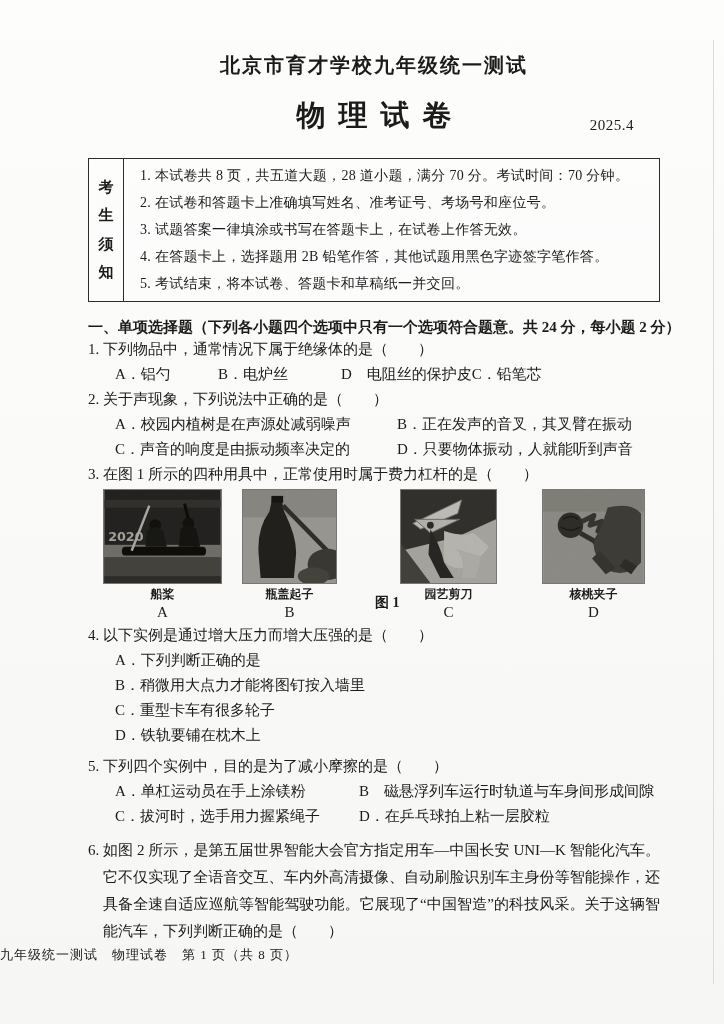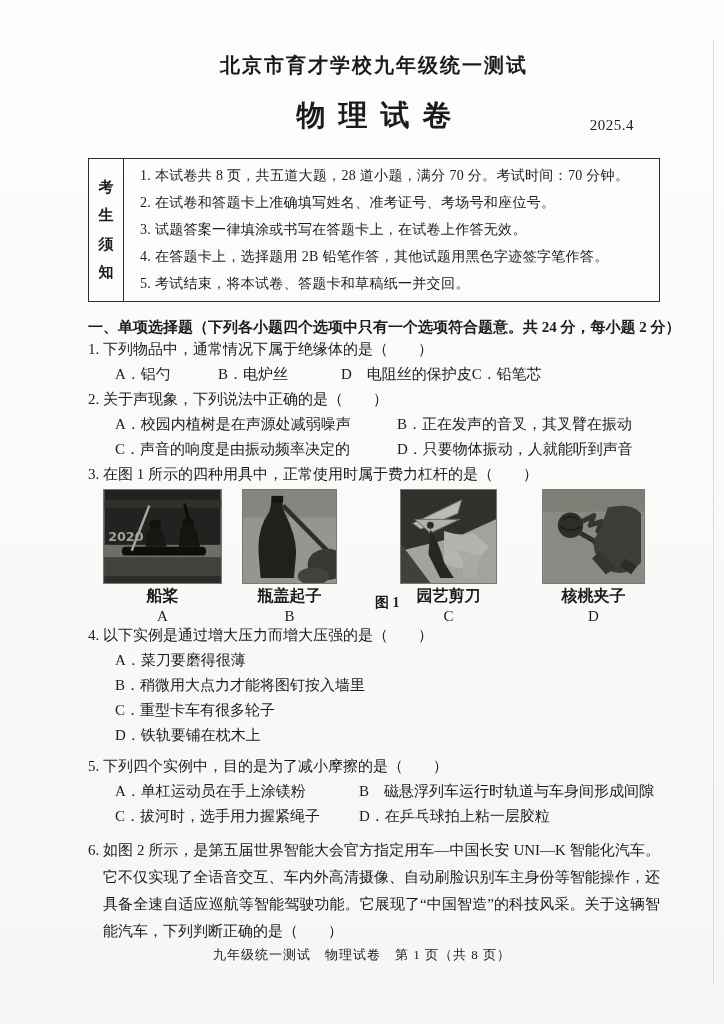--- a/index.html
+++ b/index.html
@@ -79,36 +79,35 @@
   .q4 .opt{display:block;line-height:25px;}
   
   .figure{position:relative;margin-top:2px;height:134px;}
   .figcols{display:flex;align-items:flex-start;}
   .figcol{display:flex;flex-direction:column;align-items:center;}
   .figcol.cA{margin-left:15px;width:119px;}
   .figcol.cB{margin-left:20px;width:95px;}
   .figcol.cC{margin-left:53px;width:117px;}
   .figcol.cD{margin-left:35px;width:103px;}
   .photo{display:block;border:1px solid #777;box-sizing:border-box;}
-  .figcap{font-size:16px;font-weight:700;margin-top:2px;}
+  .figcap{font-size:12px;font-weight:700;margin-top:2px;}
   .figlet{font-size:15px;line-height:18px;}
   .figlabel{
     position:absolute;left:287px;top:105px;
     font-size:14px;font-weight:700;
   }
   .q6-stem{
     margin-top:8px;
     line-height:27px;
     text-align:justify;
     padding-left:15px;text-indent:-15px;
     white-space:normal;
   }
   .page-footer{
     position:absolute;left:0;right:0;top:946px;
-    text-align:center;
     font-size:13px;letter-spacing:1px;
   }
   .mt6{margin-top:6px;}
 </style>
 </head>
 <body>
 
 <div class="sheet">
 
   <svg width="0" height="0" style="position:absolute" aria-hidden="true">
@@ -247,21 +246,21 @@
         </div>
 
       </div>
       <span class="figlabel">图 1</span>
     </div>
   </div>
 
   <div class="q q4">
     <div class="stem">4. 以下实例是通过增大压力而增大压强的是（　　）</div>
     <div class="indent">
-      <span class="opt">A．菜刀要磨得很薄</span>
+      <span class="opt">A．下列判断正确的是</span>
       <span class="opt">B．稍微用大点力才能将图钉按入墙里</span>
       <span class="opt">C．重型卡车有很多轮子</span>
       <span class="opt">D．铁轨要铺在枕木上</span>
     </div>
   </div>
 
   <div class="q mt6">
     <div class="stem">5. 下列四个实例中，目的是为了减小摩擦的是（　　）</div>
     <div class="opt-row indent">
       <span class="opt q5-a">A．单杠运动员在手上涂镁粉</span>

